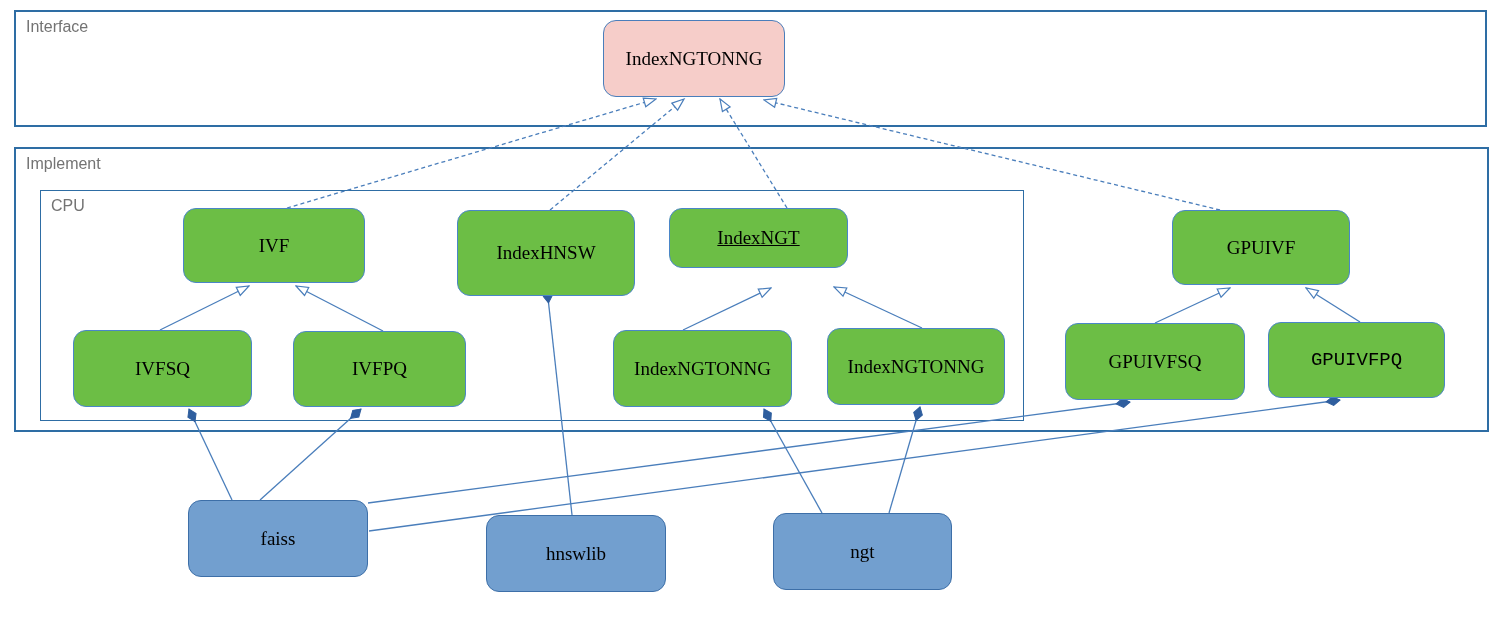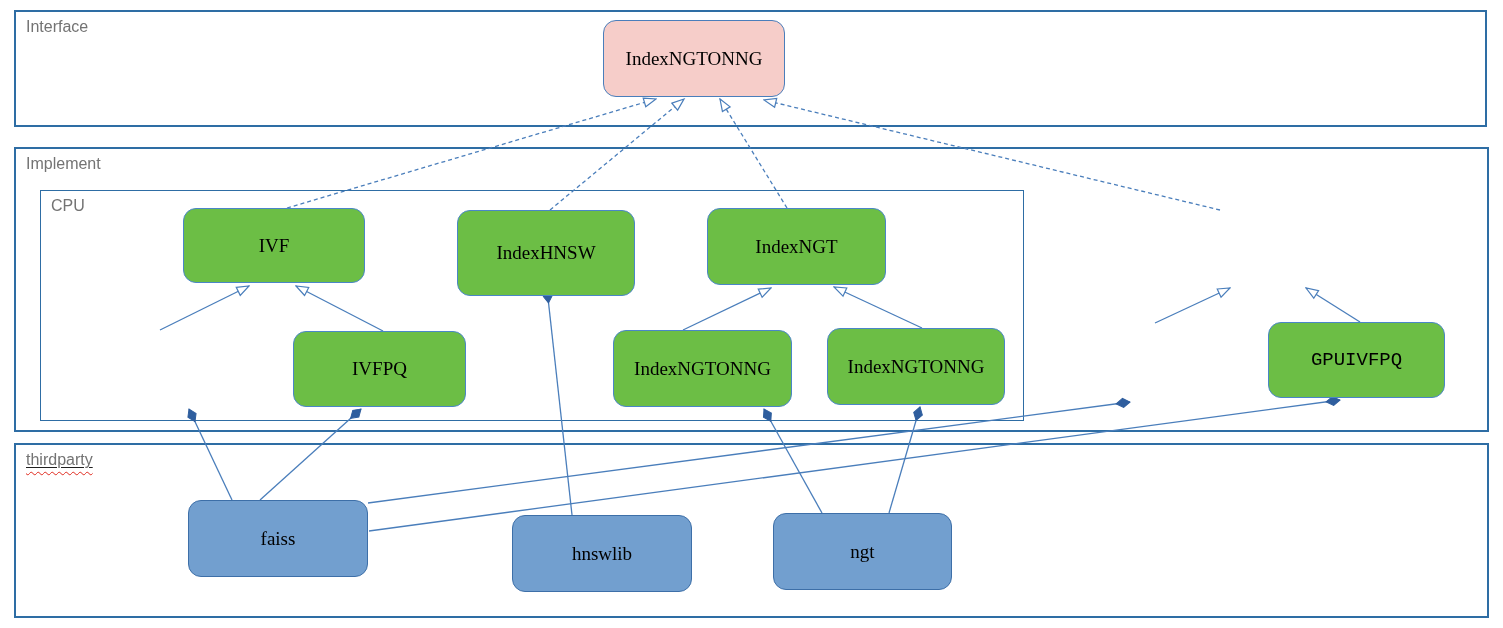--- a/index.html
+++ b/index.html
@@ -79,23 +79,20 @@
 
   <div class="container" style="left:14px; top:147px; width:1475px; height:285px;">
     <span class="clabel">Implement</span>
   </div>
 
   <div class="container inner" style="left:40px; top:190px; width:984px; height:231px;">
     <span class="clabel">CPU</span>
   </div>
 
 
-  <div class="container" style="left:14px; top:443px; width:1475px; height:175px;">
-    <span class="clabel clabel-spell"><span class="solid-underline">thirdparty</span></span>
-  </div>
 
   <svg class="edges" viewBox="0 0 1503 628" xmlns="http://www.w3.org/2000/svg">
     <defs>
       <marker id="tri" markerWidth="15" markerHeight="13" refX="13.5" refY="6" orient="auto" markerUnits="userSpaceOnUse">
         <path d="M 1.5 1.5 L 13.5 6 L 1.5 10.5 z" fill="#ffffff" stroke="#4a7ebb" stroke-width="1.2"></path>
       </marker>
       <marker id="dia" markerWidth="18" markerHeight="12" refX="16" refY="6" orient="auto" markerUnits="userSpaceOnUse">
         <path d="M 2 6 L 9 1.5 L 16 6 L 9 10.5 z" fill="#2f5e9e" stroke="#2f5e9e"></path>
       </marker>
     </defs>
@@ -124,40 +121,49 @@
   <div class="node pink" style="left:603px; top:20px; width:182px; height:77px;">
     <span>IndexNGTONNG</span>
   </div>
 
   <div class="node green" style="left:183px; top:208px; width:182px; height:75px;">
     <span>IVF</span>
   </div>
   <div class="node green" style="left:457px; top:210px; width:178px; height:86px;">
     <span>IndexHNSW</span>
   </div>
-  <div class="node green" style="left:707px; top:208px; width:179px; height:77px;">
+  <div class="node green" style="left:669px; top:208px; width:179px; height:60px;text-decoration:underline;">
     <span>IndexNGT</span>
+  </div>
+  <div class="node green" style="left:73px; top:330px; width:179px; height:77px;">
+    <span>IVFSQ</span>
   </div>
   <div class="node green" style="left:293px; top:331px; width:173px; height:76px;">
     <span>IVFPQ</span>
   </div>
   <div class="node green" style="left:613px; top:330px; width:179px; height:77px;">
     <span>IndexNGTONNG</span>
   </div>
   <div class="node green" style="left:827px; top:328px; width:178px; height:77px;">
     <span>IndexNGTONNG</span>
   </div>
 
+  <div class="node green" style="left:1172px; top:210px; width:178px; height:75px;">
+    <span>GPUIVF</span>
+  </div>
+  <div class="node green" style="left:1065px; top:323px; width:180px; height:77px;">
+    <span>GPUIVFSQ</span>
+  </div>
   <div class="node green" style="left:1268px; top:322px; width:177px; height:76px;font-family:Liberation Mono, monospace;">
     <span>GPUIVFPQ</span>
   </div>
 
   <div class="node blue" style="left:188px; top:500px; width:180px; height:77px;">
     <span>faiss</span>
   </div>
-  <div class="node blue" style="left:512px; top:515px; width:180px; height:77px;">
+  <div class="node blue" style="left:486px; top:515px; width:180px; height:77px;">
     <span>hnswlib</span>
   </div>
   <div class="node blue" style="left:773px; top:513px; width:179px; height:77px;">
     <span>ngt</span>
   </div>
 
 </div>
 
 </body></html>

